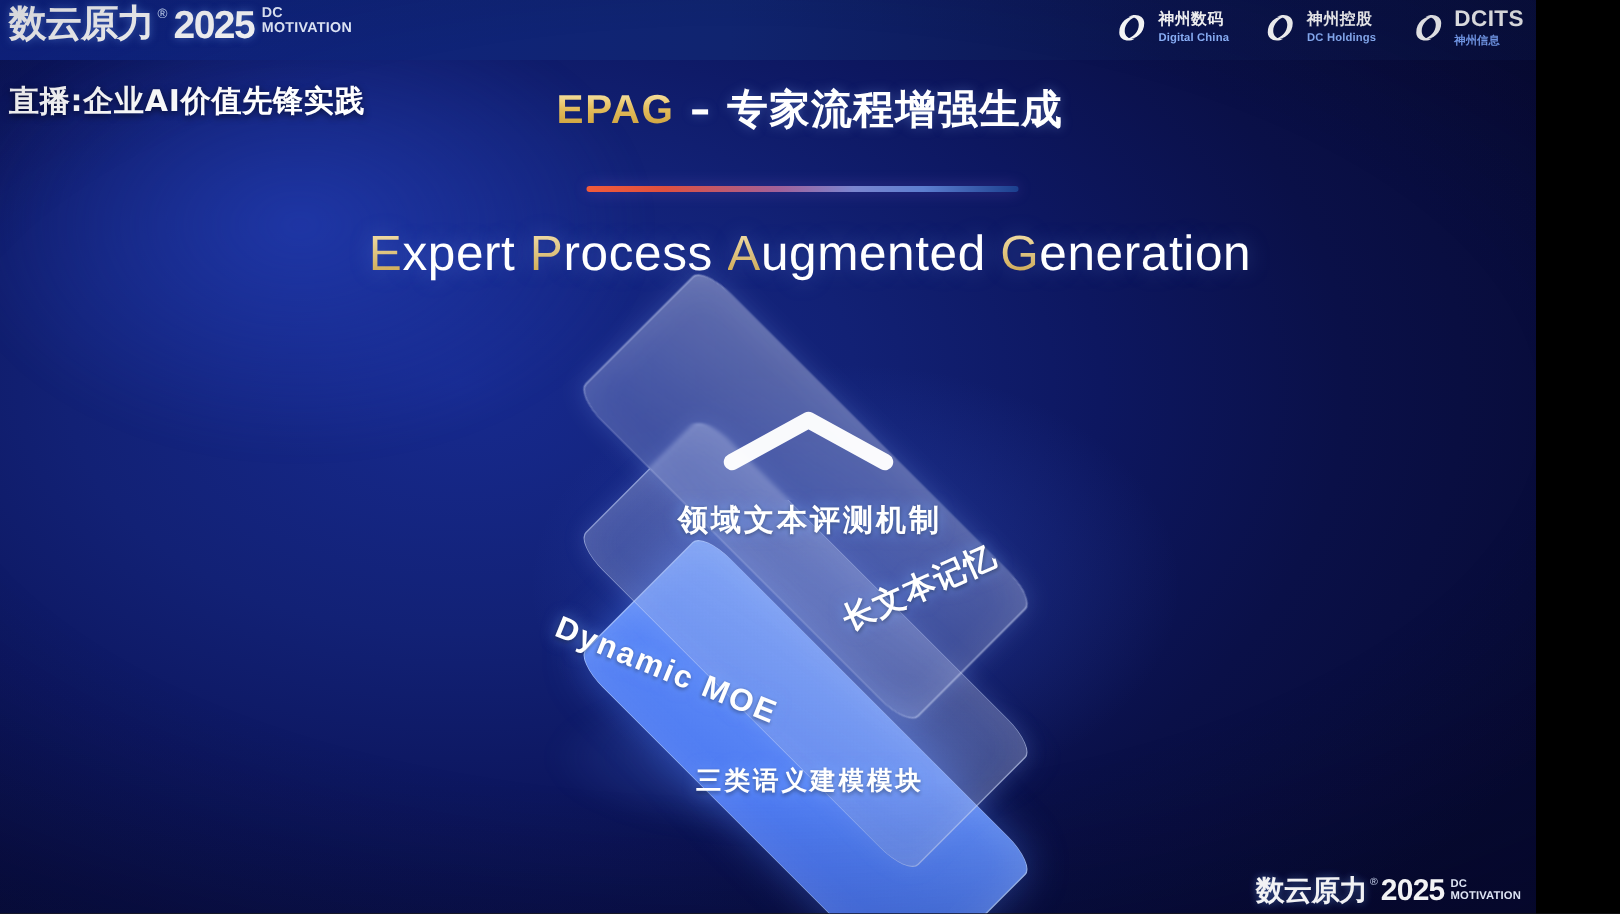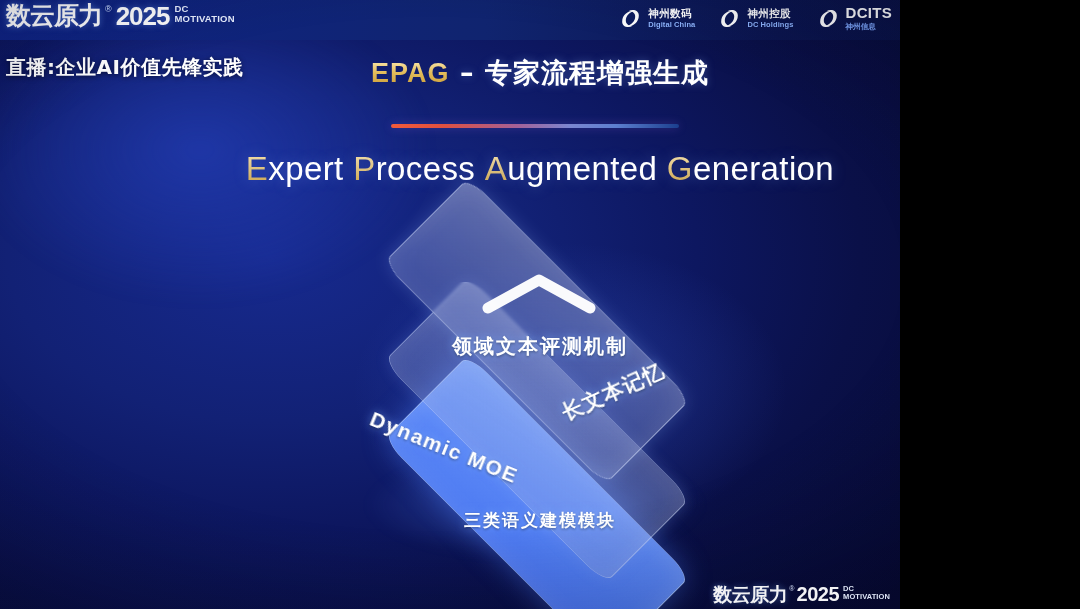--- a/index.html
+++ b/index.html
@@ -1,18 +1,18 @@
 <!DOCTYPE html>
 <html><head>
 <meta charset="utf-8">
 <style>
   html,body{margin:0;padding:0;background:#000;}
   #stage{
     position:relative;
-    width:900px;height:609px;
+    width:1024px;height:609px;
     overflow:hidden;
     font-family:"Liberation Sans","DejaVu Sans",sans-serif;
     background:#404040;
   }
   
   .bg-base{
     position:absolute;inset:0;
     background:
       radial-gradient(820px 520px at 30% 42%, #172a8f 0%, #122175 32%, #0d1760 52%, #0a1048 72%, #070a33 100%),
       linear-gradient(110deg,#16288c 0%,#101d72 28%,#0b1254 60%,#070a33 100%);

